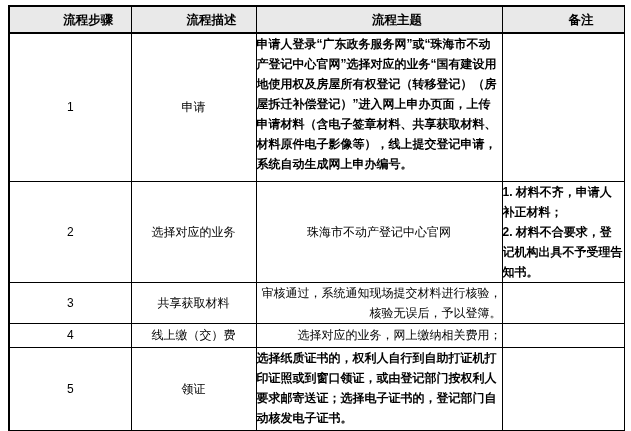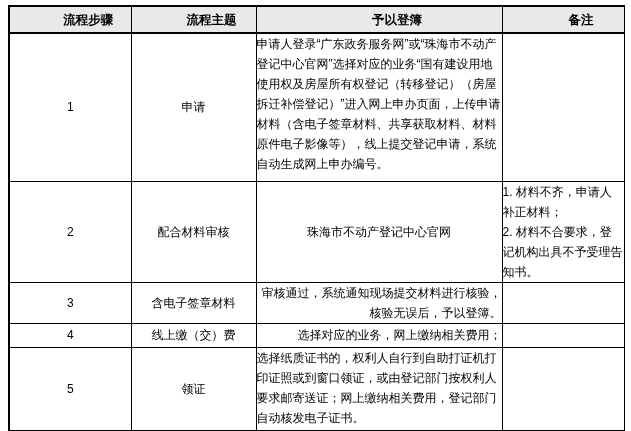--- a/index.html
+++ b/index.html
@@ -50,20 +50,21 @@
   tr.r4 { height: 24px; }
   tr.r5 { height: 83px; }
   td.center-mid {
     text-align: center;
     vertical-align: middle;
   }
   td.left-top {
     text-align: left;
     vertical-align: top;
     padding: 1px 2px;
+    font-weight: bold;
   }
   td.left-mid {
     text-align: right;
     vertical-align: middle;
     padding: 0 2px;
   }
   td.prewrap { white-space: pre-line; margin-top: 15px; }
 </style>
 </head>
 <body>
@@ -72,52 +73,52 @@
   <table class="flow">
     <colgroup>
       <col style="width:122px">
       <col style="width:125px">
       <col style="width:246px">
       <col style="width:122px">
     </colgroup>
     <thead>
       <tr>
         <th>流程步骤</th>
+        <th>流程描述</th>
         <th>流程主题</th>
-        <th>予以登簿</th>
         <th>备注</th>
       </tr>
     </thead>
     <tbody>
       <tr class="r1">
         <td class="center-mid">1</td>
         <td class="center-mid">申请</td>
         <td class="left-top">申请人登录“广东政务服务网”或“珠海市不动产登记中心官网”选择对应的业务“国有建设用地使用权及房屋所有权登记（转移登记）（房屋拆迁补偿登记）”进入网上申办页面，上传申请材料（含电子签章材料、共享获取材料、材料原件电子影像等），线上提交登记申请，系统自动生成网上申办编号。</td>
         <td class="left-top"></td>
       </tr>
       <tr class="r2">
         <td class="center-mid">2</td>
-        <td class="center-mid">配合材料审核</td>
+        <td class="center-mid">选择对应的业务</td>
         <td class="center-mid">珠海市不动产登记中心官网</td>
         <td class="left-top prewrap">1. 材料不齐，申请人补正材料；
 2. 材料不合要求，登记机构出具不予受理告知书。</td>
       </tr>
       <tr class="r3">
         <td class="center-mid">3</td>
-        <td class="center-mid">含电子签章材料</td>
+        <td class="center-mid">共享获取材料</td>
         <td class="left-mid">审核通过，系统通知现场提交材料进行核验，核验无误后，予以登簿。</td>
         <td class="left-top"></td>
       </tr>
       <tr class="r4">
         <td class="center-mid">4</td>
         <td class="center-mid">线上缴（交）费</td>
         <td class="left-mid">选择对应的业务，网上缴纳相关费用；</td>
         <td class="left-top"></td>
       </tr>
       <tr class="r5">
         <td class="center-mid">5</td>
         <td class="center-mid">领证</td>
-        <td class="left-top">选择纸质证书的，权利人自行到自助打证机打印证照或到窗口领证，或由登记部门按权利人要求邮寄送证；网上缴纳相关费用，登记部门自动核发电子证书。</td>
+        <td class="left-top">选择纸质证书的，权利人自行到自助打证机打印证照或到窗口领证，或由登记部门按权利人要求邮寄送证；选择电子证书的，登记部门自动核发电子证书。</td>
         <td class="left-top"></td>
       </tr>
     </tbody>
   </table>
 </div>
 
 </body></html>

